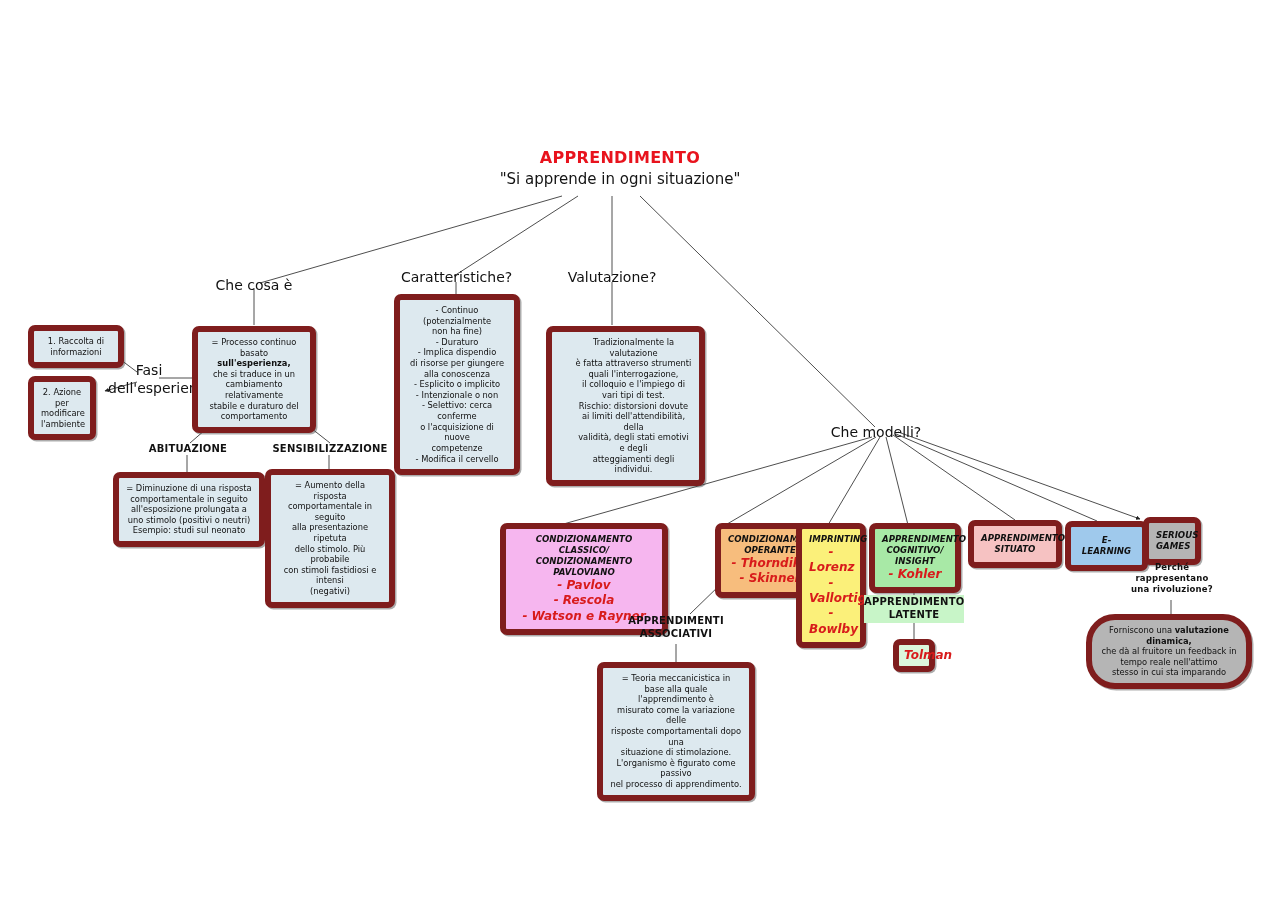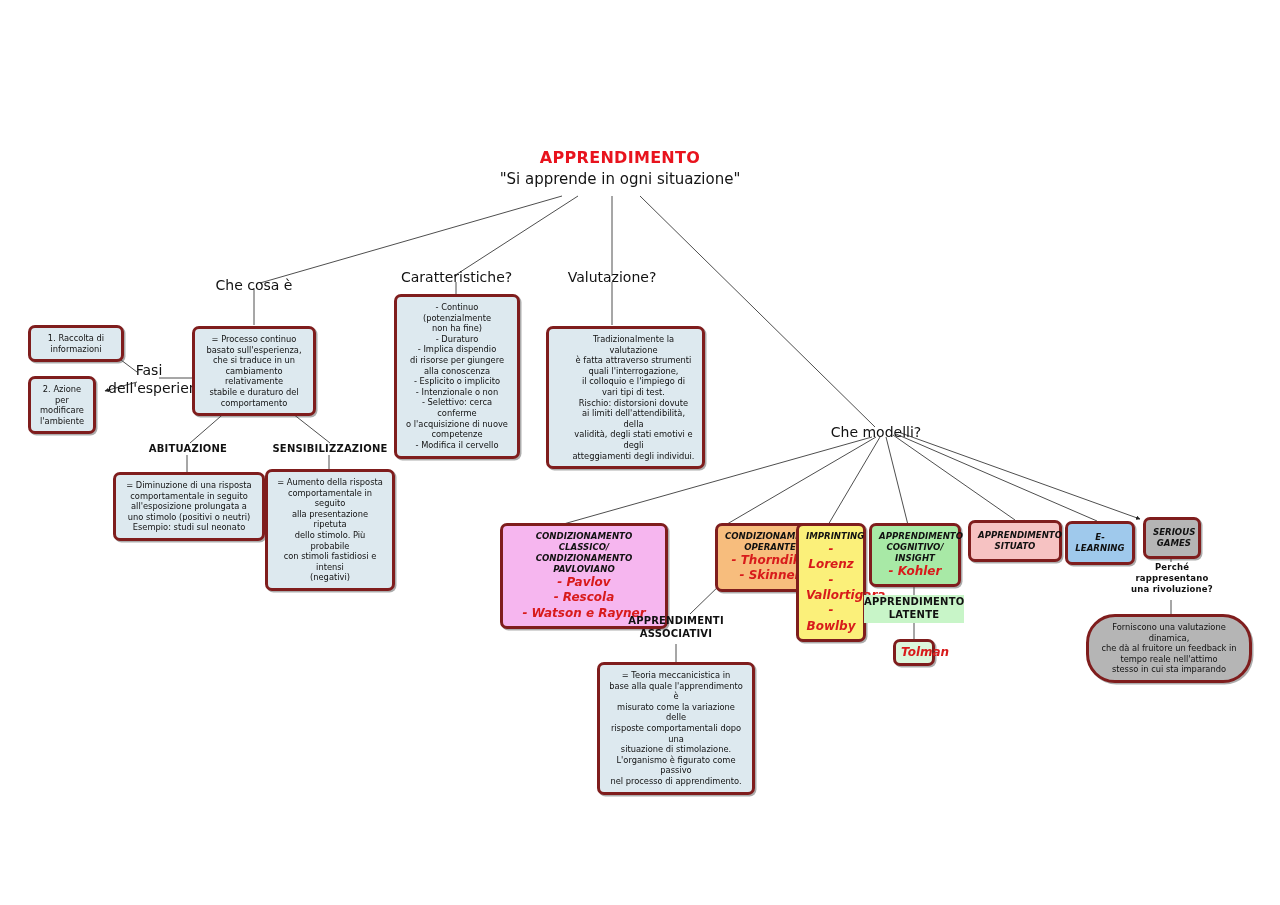--- a/index.html
+++ b/index.html
@@ -3,21 +3,21 @@
 <meta charset="utf-8">
 <style>
   html,body{margin:0;padding:0;background:#ffffff;}
   body{width:1280px;height:905px;overflow:hidden;
        font-family:"DejaVu Sans","Liberation Sans",sans-serif;}
   #canvas{position:relative;width:1280px;height:905px;background:#fff;}
   svg#wires{position:absolute;left:0;top:0;width:1280px;height:905px;pointer-events:none;}
 
   .node{position:absolute;box-sizing:border-box;text-align:center;
         line-height:1.28;color:#111;}
-  .box{border:3px solid #7f1d1d;border-radius:7px;padding:5px 7px;
+  .box{border:6px solid #7f1d1d;border-radius:7px;padding:5px 7px;
        box-shadow:1.5px 1.5px 0 rgba(70,70,70,.45);}
   .plain{background:transparent;border:none;box-shadow:none;padding:0;}
 
   .title{font-size:16px;font-weight:bold;color:#e8131d;letter-spacing:.3px;}
   .subtitle{font-size:15px;color:#141414;}
   .linklabel{font-size:14px;font-weight:normal;color:#111;}
   .heading{font-size:10px;font-weight:bold;color:#111;letter-spacing:.2px;}
   .bodytext{font-size:8.3px;color:#111;}
   .modeltitle{font-size:8.6px;font-weight:bold;font-style:italic;color:#111;}
   .authors{font-size:12px;font-weight:bold;font-style:italic;color:#d81b1b;}
@@ -26,21 +26,21 @@
   .c-pink{background:#f6b6ef;}
   .c-orange{background:#f7bd7d;margin-left:36px;}
   .c-yellow{background:#fbf07a;}
   .c-green{background:#a8e9a6;}
   .c-rose{background:#f6c2c2;}
   .c-ltblue{background:#9fc9ec;}
   .c-gray{background:#b5b5b5;}
   .c-mint{background:#dcf7dc;}
   .hl-green{background:#c8f5c8;}
 
-  .b{font-weight:normal;}
+  .b{font-weight:bold;}
 </style>
 </head>
 <body>
 
 <div id="canvas">
 
   <svg id="wires" viewBox="0 0 1280 905" xmlns="http://www.w3.org/2000/svg">
     <defs>
       <marker id="arrow" viewBox="0 0 10 10" refX="9" refY="5" markerWidth="5" markerHeight="5" orient="auto-start-reverse">
         <path d="M 0 0 L 10 5 L 0 10 z" fill="#222"></path>
@@ -179,21 +179,21 @@
 COGNITIVO/
 INSIGHT</div>
     <div class="authors" style="white-space:pre-line;">- Kohler</div>
   </div>
 
   <div class="node box c-rose" style="left:968px;top:520px;width:94px;padding-top:7px;padding-bottom:7px;">
     <div class="modeltitle" style="white-space:pre-line;">APPRENDIMENTO
 SITUATO</div>
   </div>
 
-  <div class="node box c-ltblue" style="left:1065px;top:521px;width:70px;padding-top:8px;padding-bottom:8px;">
+  <div class="node box c-ltblue" style="left:1065px;top:521px;width:83px;padding-top:8px;padding-bottom:8px;">
     <div class="modeltitle" style="white-space:pre-line;">E-LEARNING</div>
   </div>
 
   <div class="node box c-gray" style="left:1143px;top:517px;width:58px;padding-top:7px;padding-bottom:7px;">
     <div class="modeltitle" style="white-space:pre-line;text-align:right;">SERIOUS
 GAMES</div>
   </div>
 
   <div class="node plain heading" style="left:615px;top:615px;width:122px;white-space:pre-line;">APPRENDIMENTI
 ASSOCIATIVI</div>

